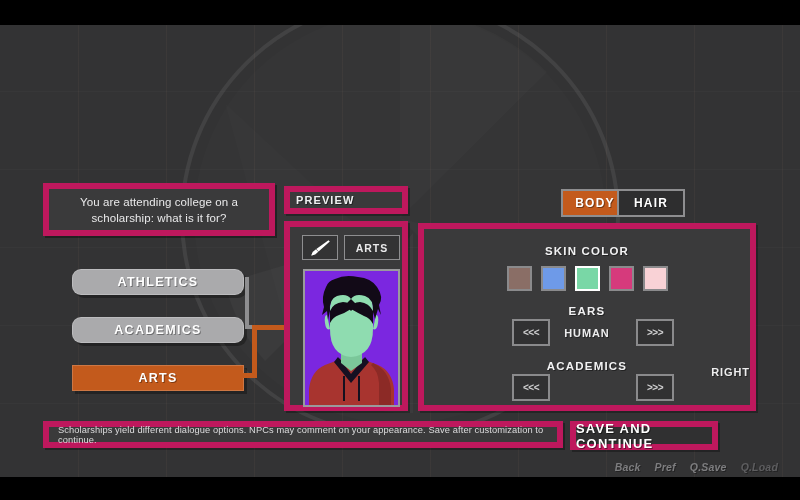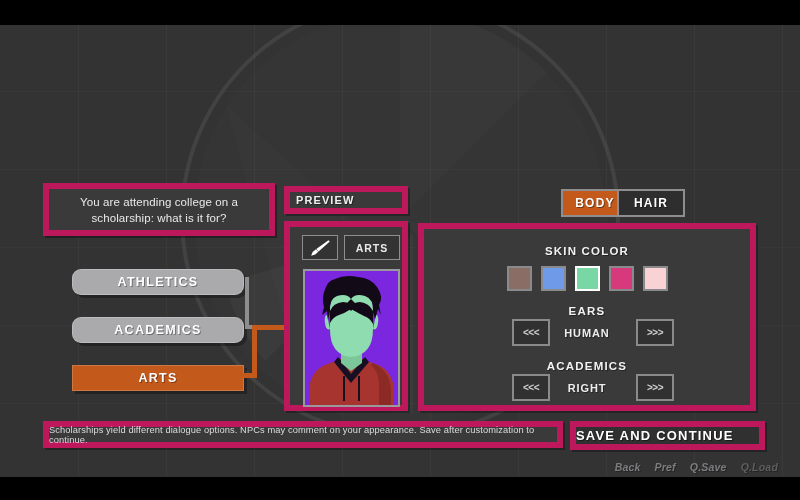--- a/index.html
+++ b/index.html
@@ -198,51 +198,52 @@
   }
   .swatch.sel { border-color: #ffffff; }
 
   .opt-value {
     position: absolute; left: 0; width: 100%;
     text-align: center;
     color: #ededee; font-size: 11px; font-weight: bold; letter-spacing: 0.9px;
     text-shadow: 1px 1px 0 rgba(0,0,0,0.4);
   }
   #value-ears { top: 98px; }
-  #value-hand { top: 153px; }
+  #value-hand { top: 137px; text-align: right; }
 
   .arrow-btn {
     position: absolute;
     width: 38px; height: 27px;
     border: 2px solid #8a8a8c;
     background: #313132;
     display: flex; align-items: center; justify-content: center;
     color: #cfcfd0; font-size: 10px; letter-spacing: -0.5px; font-weight: bold;
   }
   #ears-prev { left: 88px;  top: 90px; }
   #ears-next { left: 212px; top: 90px; }
   #hand-prev { left: 88px;  top: 145px; }
   #hand-next { left: 212px; top: 145px; }
 
   
   #status-bar {
     left: 43px; top: 396px;
     width: 520px; height: 27px;
     display: flex; align-items: center;
+    padding-left: 9px;
     box-shadow: 2px 2px 0 rgba(0,0,0,0.3);
     background: #3a3a3b;
   }
   #status-text {
     color: #dcdcdd; font-size: 9.3px; letter-spacing: 0.1px;
   }
 
   #save-button {
     left: 570px; top: 396px;
-    width: 195px; height: 29px;
-    display: flex; align-items: center; justify-content: flex-start;
+    width: 148px; height: 29px;
+    display: flex; align-items: center; justify-content: center;
     background: #303031;
     box-shadow: 2px 2px 0 rgba(0,0,0,0.3);
     cursor: pointer;
   }
   #save-label {
     color: #ffffff; font-size: 13px; font-weight: bold; letter-spacing: 1.2px;
     text-shadow: 1px 1px 0 rgba(0,0,0,0.45);
   }
 
   #quick-menu {

